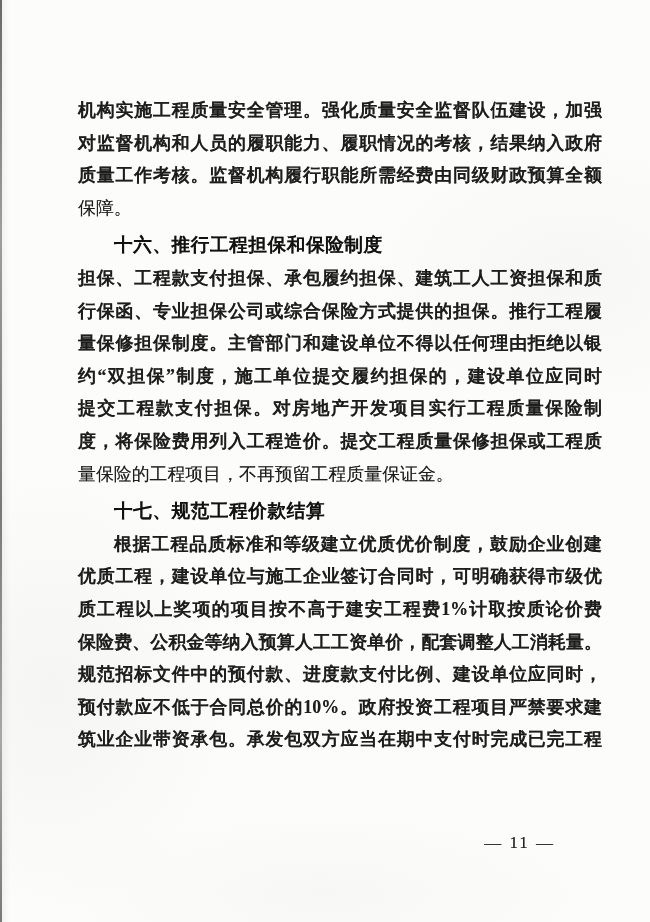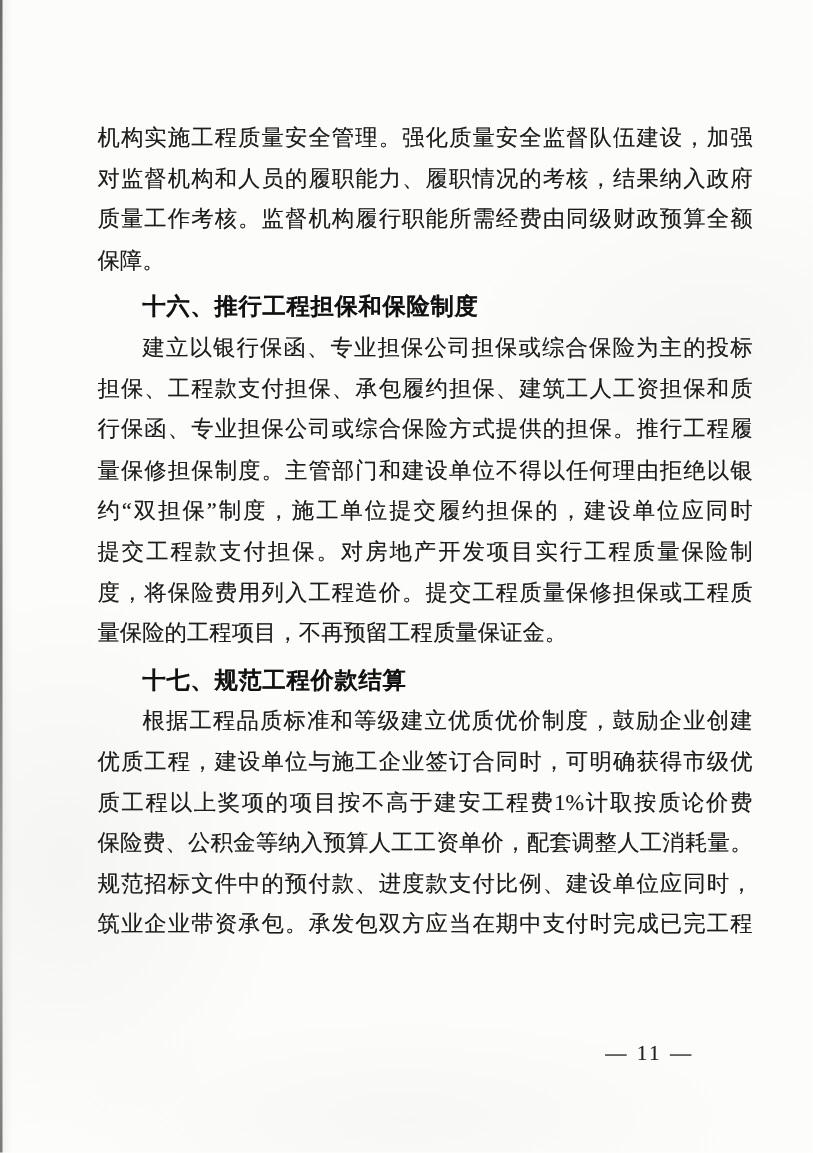--- a/index.html
+++ b/index.html
@@ -46,20 +46,21 @@
     color: #1d1d1d;
     text-shadow: 0 0 0.45px rgba(40,40,40,0.55);
   }
   .line {
     height: 32.6px;
     line-height: 32.6px;
   }
   .j {
     text-align: justify;
     text-align-last: justify;
+    font-weight: bold;
   }
   .ind {
     text-indent: 36px;
   }
   .heading {
     font-family: "Liberation Sans", sans-serif;
     font-weight: 700;
     font-size: 18.6px;
     color: #111111;
     text-indent: 36px;
@@ -81,31 +82,31 @@
 
 <div class="page">
   <div class="scan-edge"></div>
 
   <div class="textblock">
     <div class="line j">机构实施工程质量安全管理。强化质量安全监督队伍建设，加强</div>
     <div class="line j">对监督机构和人员的履职能力、履职情况的考核，结果纳入政府</div>
     <div class="line j">质量工作考核。监督机构履行职能所需经费由同级财政预算全额</div>
     <div class="line">保障。</div>
     <div class="line heading">十六、推行工程担保和保险制度</div>
-    <div class="line j ind">建立以银行保函、专业担保公司担保或综合保险为主的投标</div>
     <div class="line j">担保、工程款支付担保、承包履约担保、建筑工人工资担保和质</div>
     <div class="line j">行保函、专业担保公司或综合保险方式提供的担保。推行工程履</div>
     <div class="line j">量保修担保制度。主管部门和建设单位不得以任何理由拒绝以银</div>
     <div class="line j">约“双担保”制度，施工单位提交履约担保的，建设单位应同时</div>
     <div class="line j">提交工程款支付担保。对房地产开发项目实行工程质量保险制</div>
     <div class="line j">度，将保险费用列入工程造价。提交工程质量保修担保或工程质</div>
     <div class="line">量保险的工程项目，不再预留工程质量保证金。</div>
     <div class="line heading">十七、规范工程价款结算</div>
     <div class="line j ind">根据工程品质标准和等级建立优质优价制度，鼓励企业创建</div>
     <div class="line j">优质工程，建设单位与施工企业签订合同时，可明确获得市级优</div>
     <div class="line j">质工程以上奖项的项目按不高于建安工程费1%计取按质论价费</div>
     <div class="line j">保险费、公积金等纳入预算人工工资单价，配套调整人工消耗量。</div>
     <div class="line j">规范招标文件中的预付款、进度款支付比例、建设单位应同时，</div>
+    <div class="line j">预付款应不低于合同总价的10%。政府投资工程项目严禁要求建</div>
     <div class="line j">筑业企业带资承包。承发包双方应当在期中支付时完成已完工程</div>
   </div>
 
   <div class="pagenum">— 11 —</div>
 </div>
 
 </body></html>

